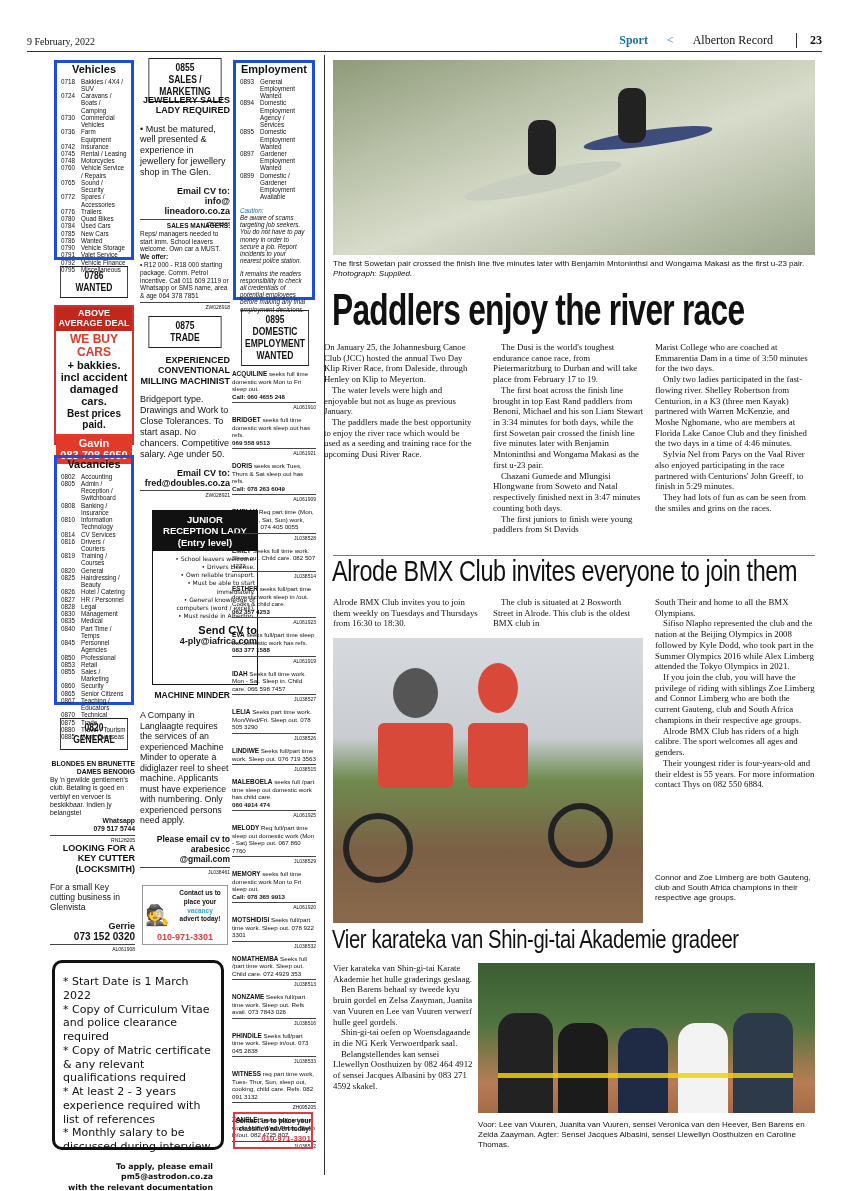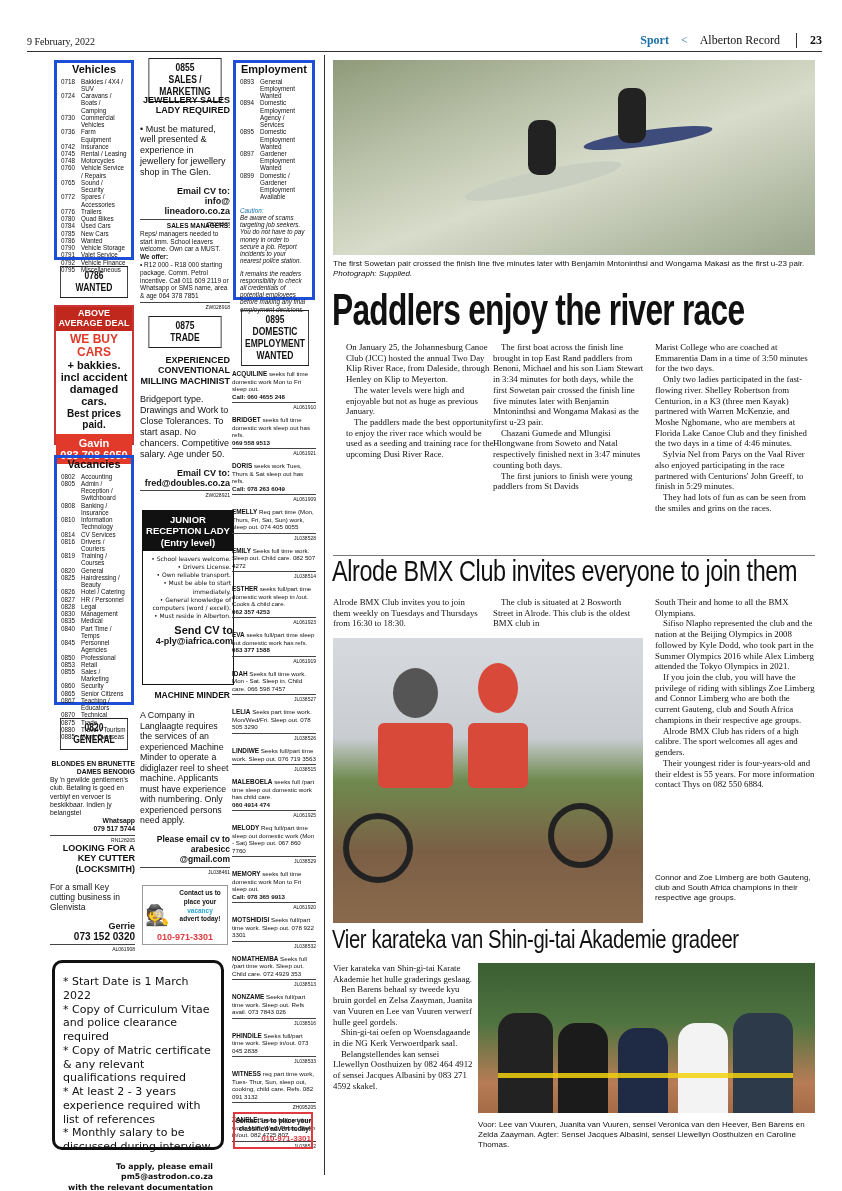--- a/index.html
+++ b/index.html
@@ -1,19 +1,19 @@
 <!DOCTYPE html>
 <html><head>
 <meta charset="utf-8">
 <style>
 *{box-sizing:border-box;margin:0;padding:0}
 body{width:842px;height:1191px;background:#fff;position:relative;overflow:hidden;font-family:"Liberation Sans",sans-serif;color:#111}
 .abs{position:absolute}
 .hdr-date{left:27px;top:36px;font-family:"Liberation Serif",serif;font-size:10px}
-.hdr-right{right:20px;top:33px;font-family:"Liberation Serif",serif;font-size:12px;display:flex;align-items:flex-end;gap:12px}
+.hdr-right{right:20px;top:33px;font-family:"Liberation Serif",serif;font-size:12px;display:flex;align-items:flex-end;gap:19px}
 .hdr-right .sport{color:#1d6fa8;font-weight:bold}
 .hdr-right .pg{font-weight:bold;border-left:1px solid #333;padding-left:13px;margin-left:4px}
 .hdr-rule{left:27px;right:20px;top:51px;height:1px;background:#333}
 .vrule{left:324px;top:55px;width:1px;height:1120px;background:#333}
 .bluebox{border:3px solid #1d4ed8;padding:0 4px;font-size:6.3px;line-height:1.15}
 .bluebox h3{font-size:11px;text-align:center;margin-bottom:2px}
 .idx-row{display:flex}
 .idx-row .c{width:20px;flex:none}
 .catbox{border:1.5px solid #222;text-align:center;font-family:"Liberation Sans Narrow","Liberation Sans",sans-serif;font-weight:bold;font-size:10px;line-height:1.2;padding:3px 0;transform:scaleX(.85)}
 .ref{font-size:5px;text-align:right;border-top:1px solid #444;margin-top:2px;padding-top:1px}
@@ -312,21 +312,21 @@
 </div>
 <div class="abs" style="left:140px;top:355px;width:90px">
   <div class="center" style="font-weight:bold;font-size:9px;line-height:1.15">EXPERIENCED CONVENTIONAL MILLING MACHINIST</div>
   <div style="font-size:9px;line-height:1.22;margin-top:8px">Bridgeport type. Drawings and Work to Close Tolerances. To start asap. No chancers. Competitive salary. Age under 50.</div>
   <div class="center" style="font-weight:bold;font-size:9px;margin-top:8px">
     <div>Email CV to:</div>
     <div>fred@doubles.co.za</div>
   </div>
   <div class="ref">ZW028921</div>
 </div>
-<div class="abs" style="left:142px;top:510px;width:92px;height:175px;border:1.5px solid #111">
+<div class="abs" style="left:152px;top:510px;width:106px;height:175px;border:1.5px solid #111">
   <div style="background:#111;color:#fff;text-align:center;font-weight:bold;font-size:9.5px;line-height:1.2;padding:3px 0">
     <div>JUNIOR</div>
     <div>RECEPTION LADY</div>
     <div>(Entry level)</div>
   </div>
   <div id="rec-bullets" class="center" style="font-family:'DejaVu Sans',sans-serif;font-size:6px;line-height:1.35;padding:4px 2px">
       <div>• School leavers welcome.</div>
       <div>• Drivers License.</div>
       <div>• Own reliable transport.</div>
       <div>• Must be able to start immediately.</div>
@@ -426,26 +426,27 @@
   <div class="abs" style="left:130px;top:110px;width:160px;height:22px;background:#c9cfc0;border-radius:50%;transform:rotate(-12deg)"></div>
   <div class="abs" style="left:250px;top:70px;width:130px;height:16px;background:#3d4c7a;border-radius:50%;transform:rotate(-8deg)"></div>
   <div class="abs" style="left:195px;top:60px;width:28px;height:55px;background:#222;border-radius:10px"></div>
   <div class="abs" style="left:285px;top:28px;width:28px;height:55px;background:#222;border-radius:10px"></div>
 </div>
 <div class="abs caption" style="left:333px;top:259px;width:482px">
   <span>The first Sowetan pair crossed the finish line five minutes later with Benjamin Mntoninthsi and Wongama Makasi as the first u-23 pair.</span>
   <i>Photograph: Supplied.</i>
 </div>
 <div class="abs headline" style="left:332px;top:285px;font-size:44px;line-height:50px;transform:scaleX(.72);white-space:nowrap">Paddlers enjoy the river race</div>
-<div class="abs art" id="pad-c1" style="left:346px;top:342px;width:150px">
+<div class="abs art" id="pad-c1" style="left:324px;top:342px;width:150px">
     <p class="first">On January 25, the Johannesburg Canoe Club (JCC) hosted the annual Two Day Klip River Race, from Daleside, through Henley on Klip to Meyerton.</p>
     <p>The water levels were high and enjoyable but not as huge as previous January.</p>
     <p>The paddlers made the best opportunity to enjoy the river race which would be used as a seeding and training race for the upcoming Dusi River Race.</p>
   </div>
 <div class="abs art" id="pad-c2" style="left:493px;top:342px;width:155px">
+    <p class="first" style="text-indent: 8px;">The Dusi is the world's toughest endurance canoe race, from Pietermaritzburg to Durban and will take place from February 17 to 19.</p>
     <p>The first boat across the finish line brought in top East Rand paddlers from Benoni, Michael and his son Liam Stewart in 3:34 minutes for both days, while the first Sowetan pair crossed the finish line five minutes later with Benjamin Mntoninthsi and Wongama Makasi as the first u-23 pair.</p>
     <p>Chazani Gumede and Mlungisi Hlongwane from Soweto and Natal respectively finished next in 3:47 minutes counting both days.</p>
     <p>The first juniors to finish were young paddlers from St Davids</p>
   </div>
 <div class="abs art" id="pad-c3" style="left:655px;top:342px;width:160px">
     <p class="first">Marist College who are coached at Emmarentia Dam in a time of 3:50 minutes for the two days.</p>
     <p>Only two ladies participated in the fast-flowing river. Shelley Robertson from Centurion, in a K3 (three men Kayak) partnered with Warren McKenzie, and Moshe Nghomane, who are members at Florida Lake Canoe Club and they finished the two days in a time of 4:46 minutes.</p>
     <p>Sylvia Nel from Parys on the Vaal River also enjoyed participating in the race partnered with Centurions' John Greeff, to finish in 5:29 minutes.</p>
     <p>They had lots of fun as can be seen from the smiles and grins on the races.</p>
   </div>

